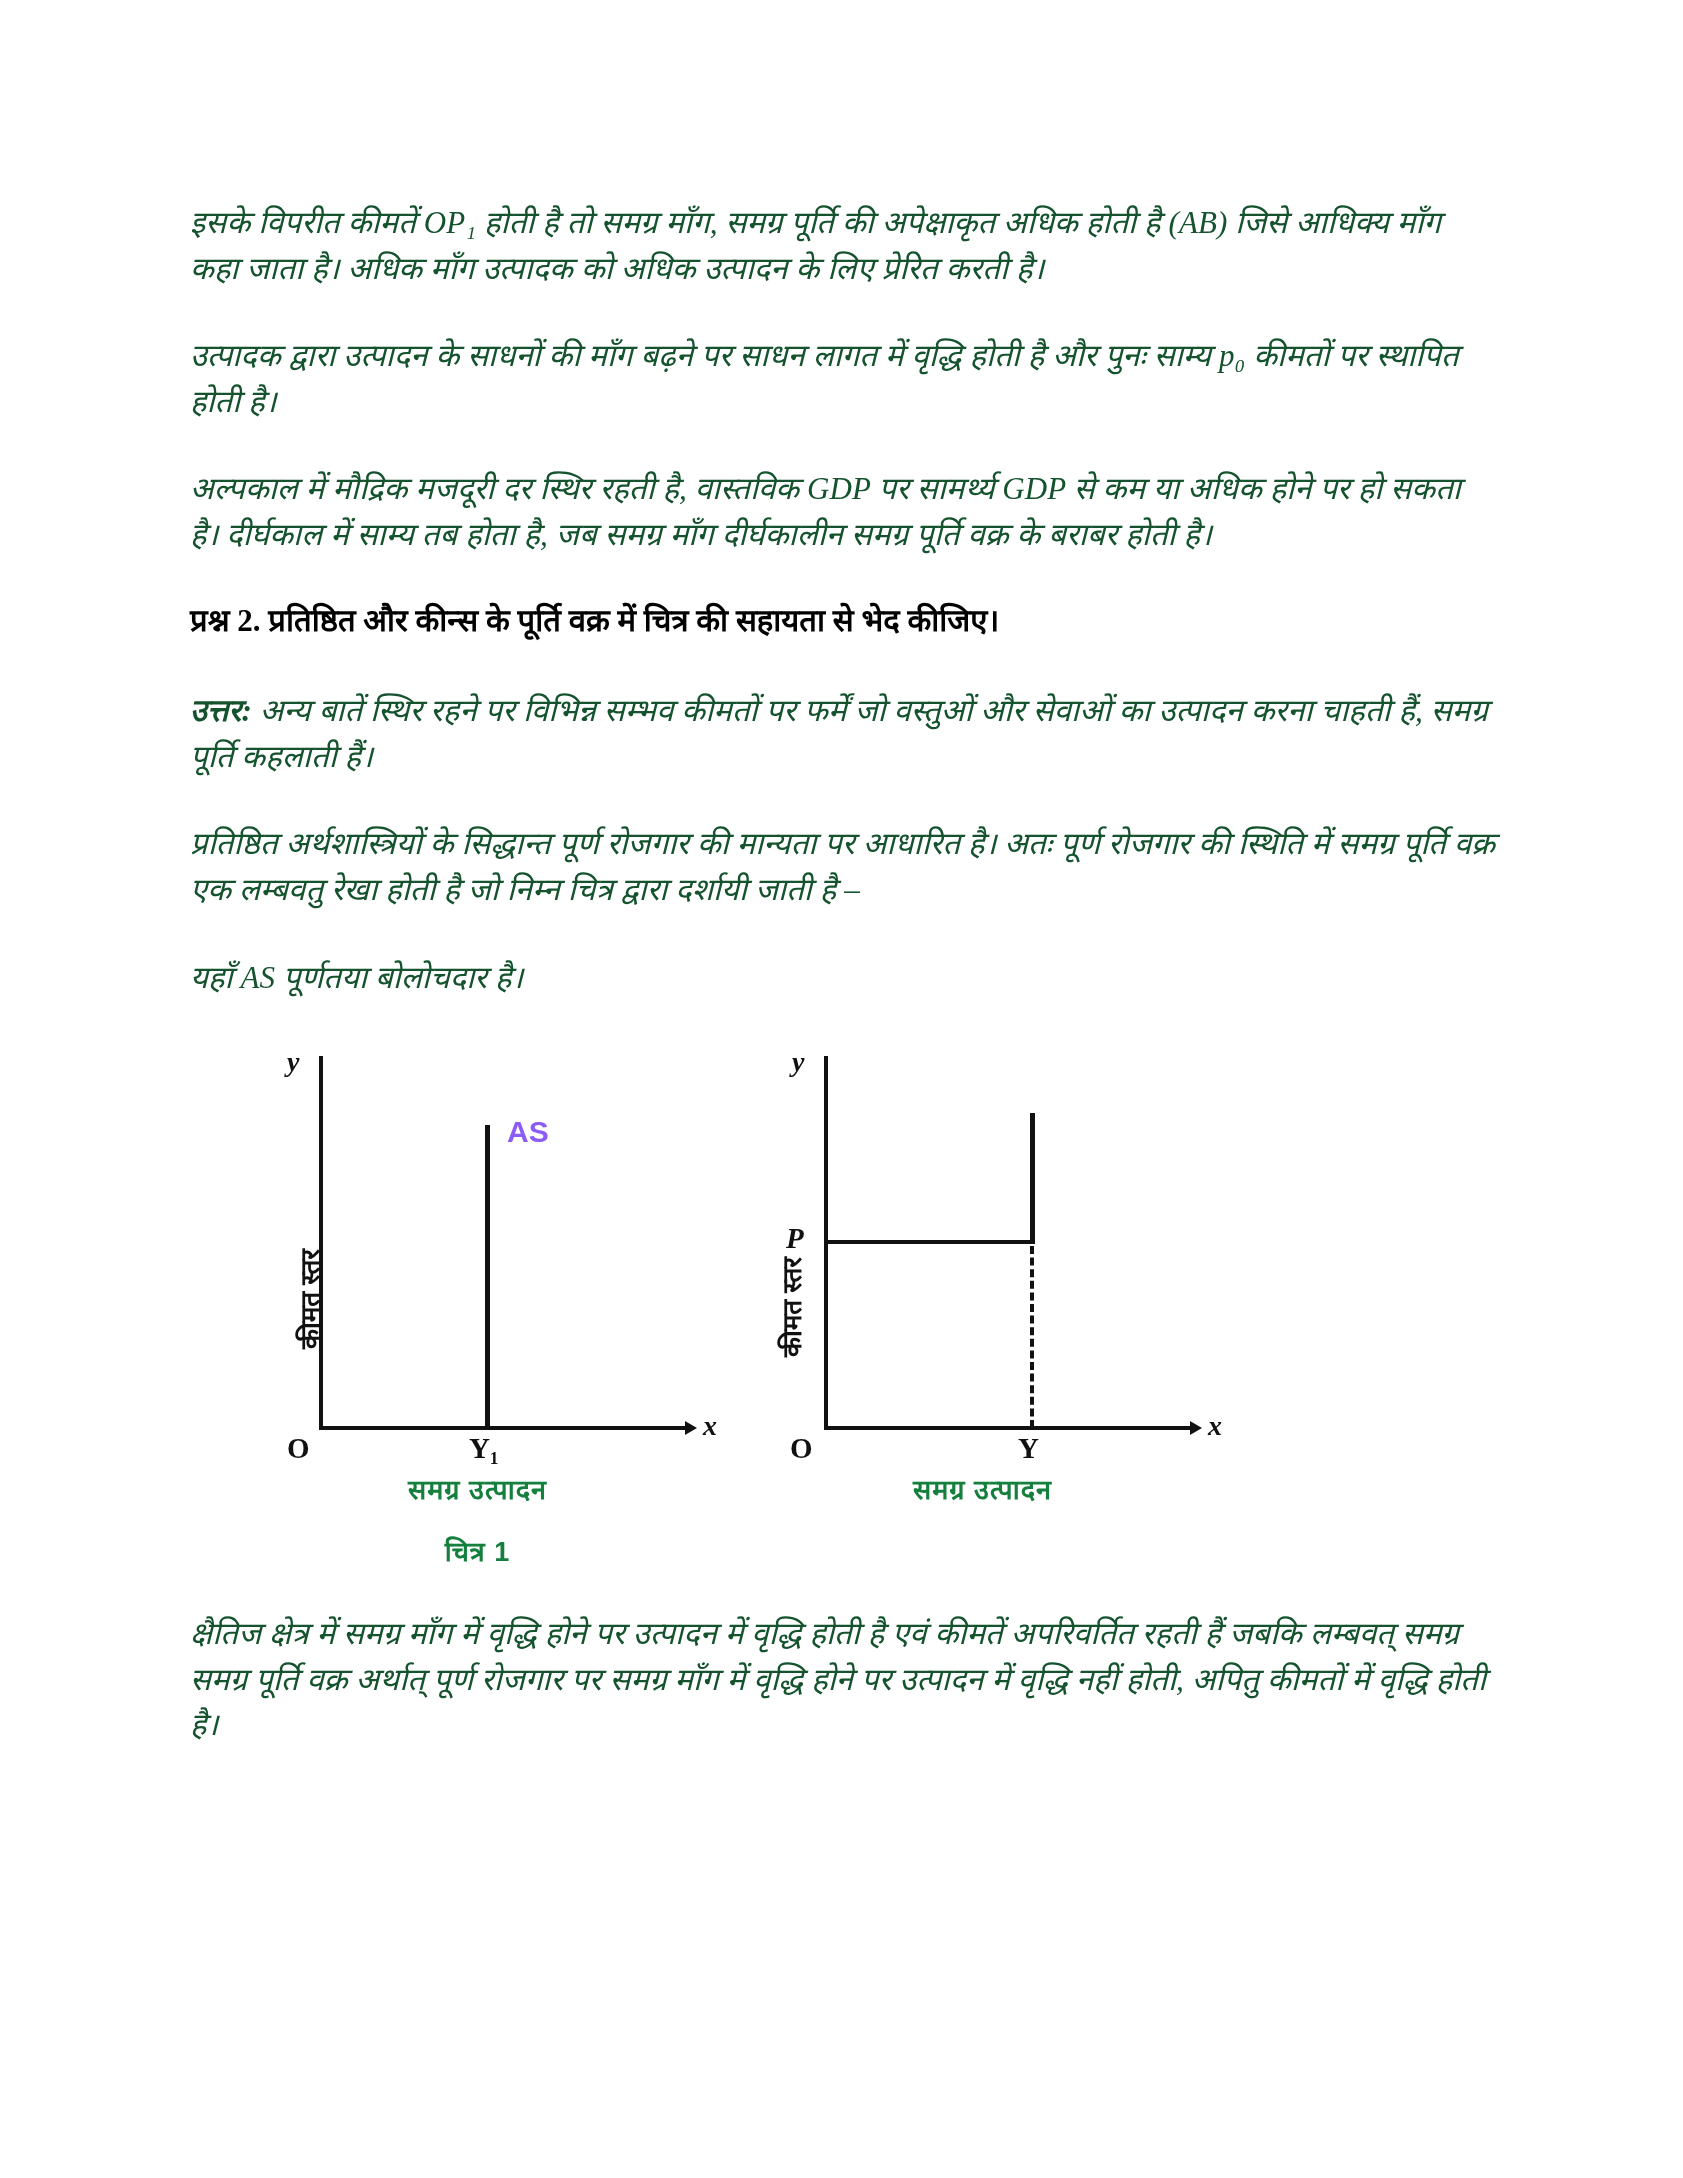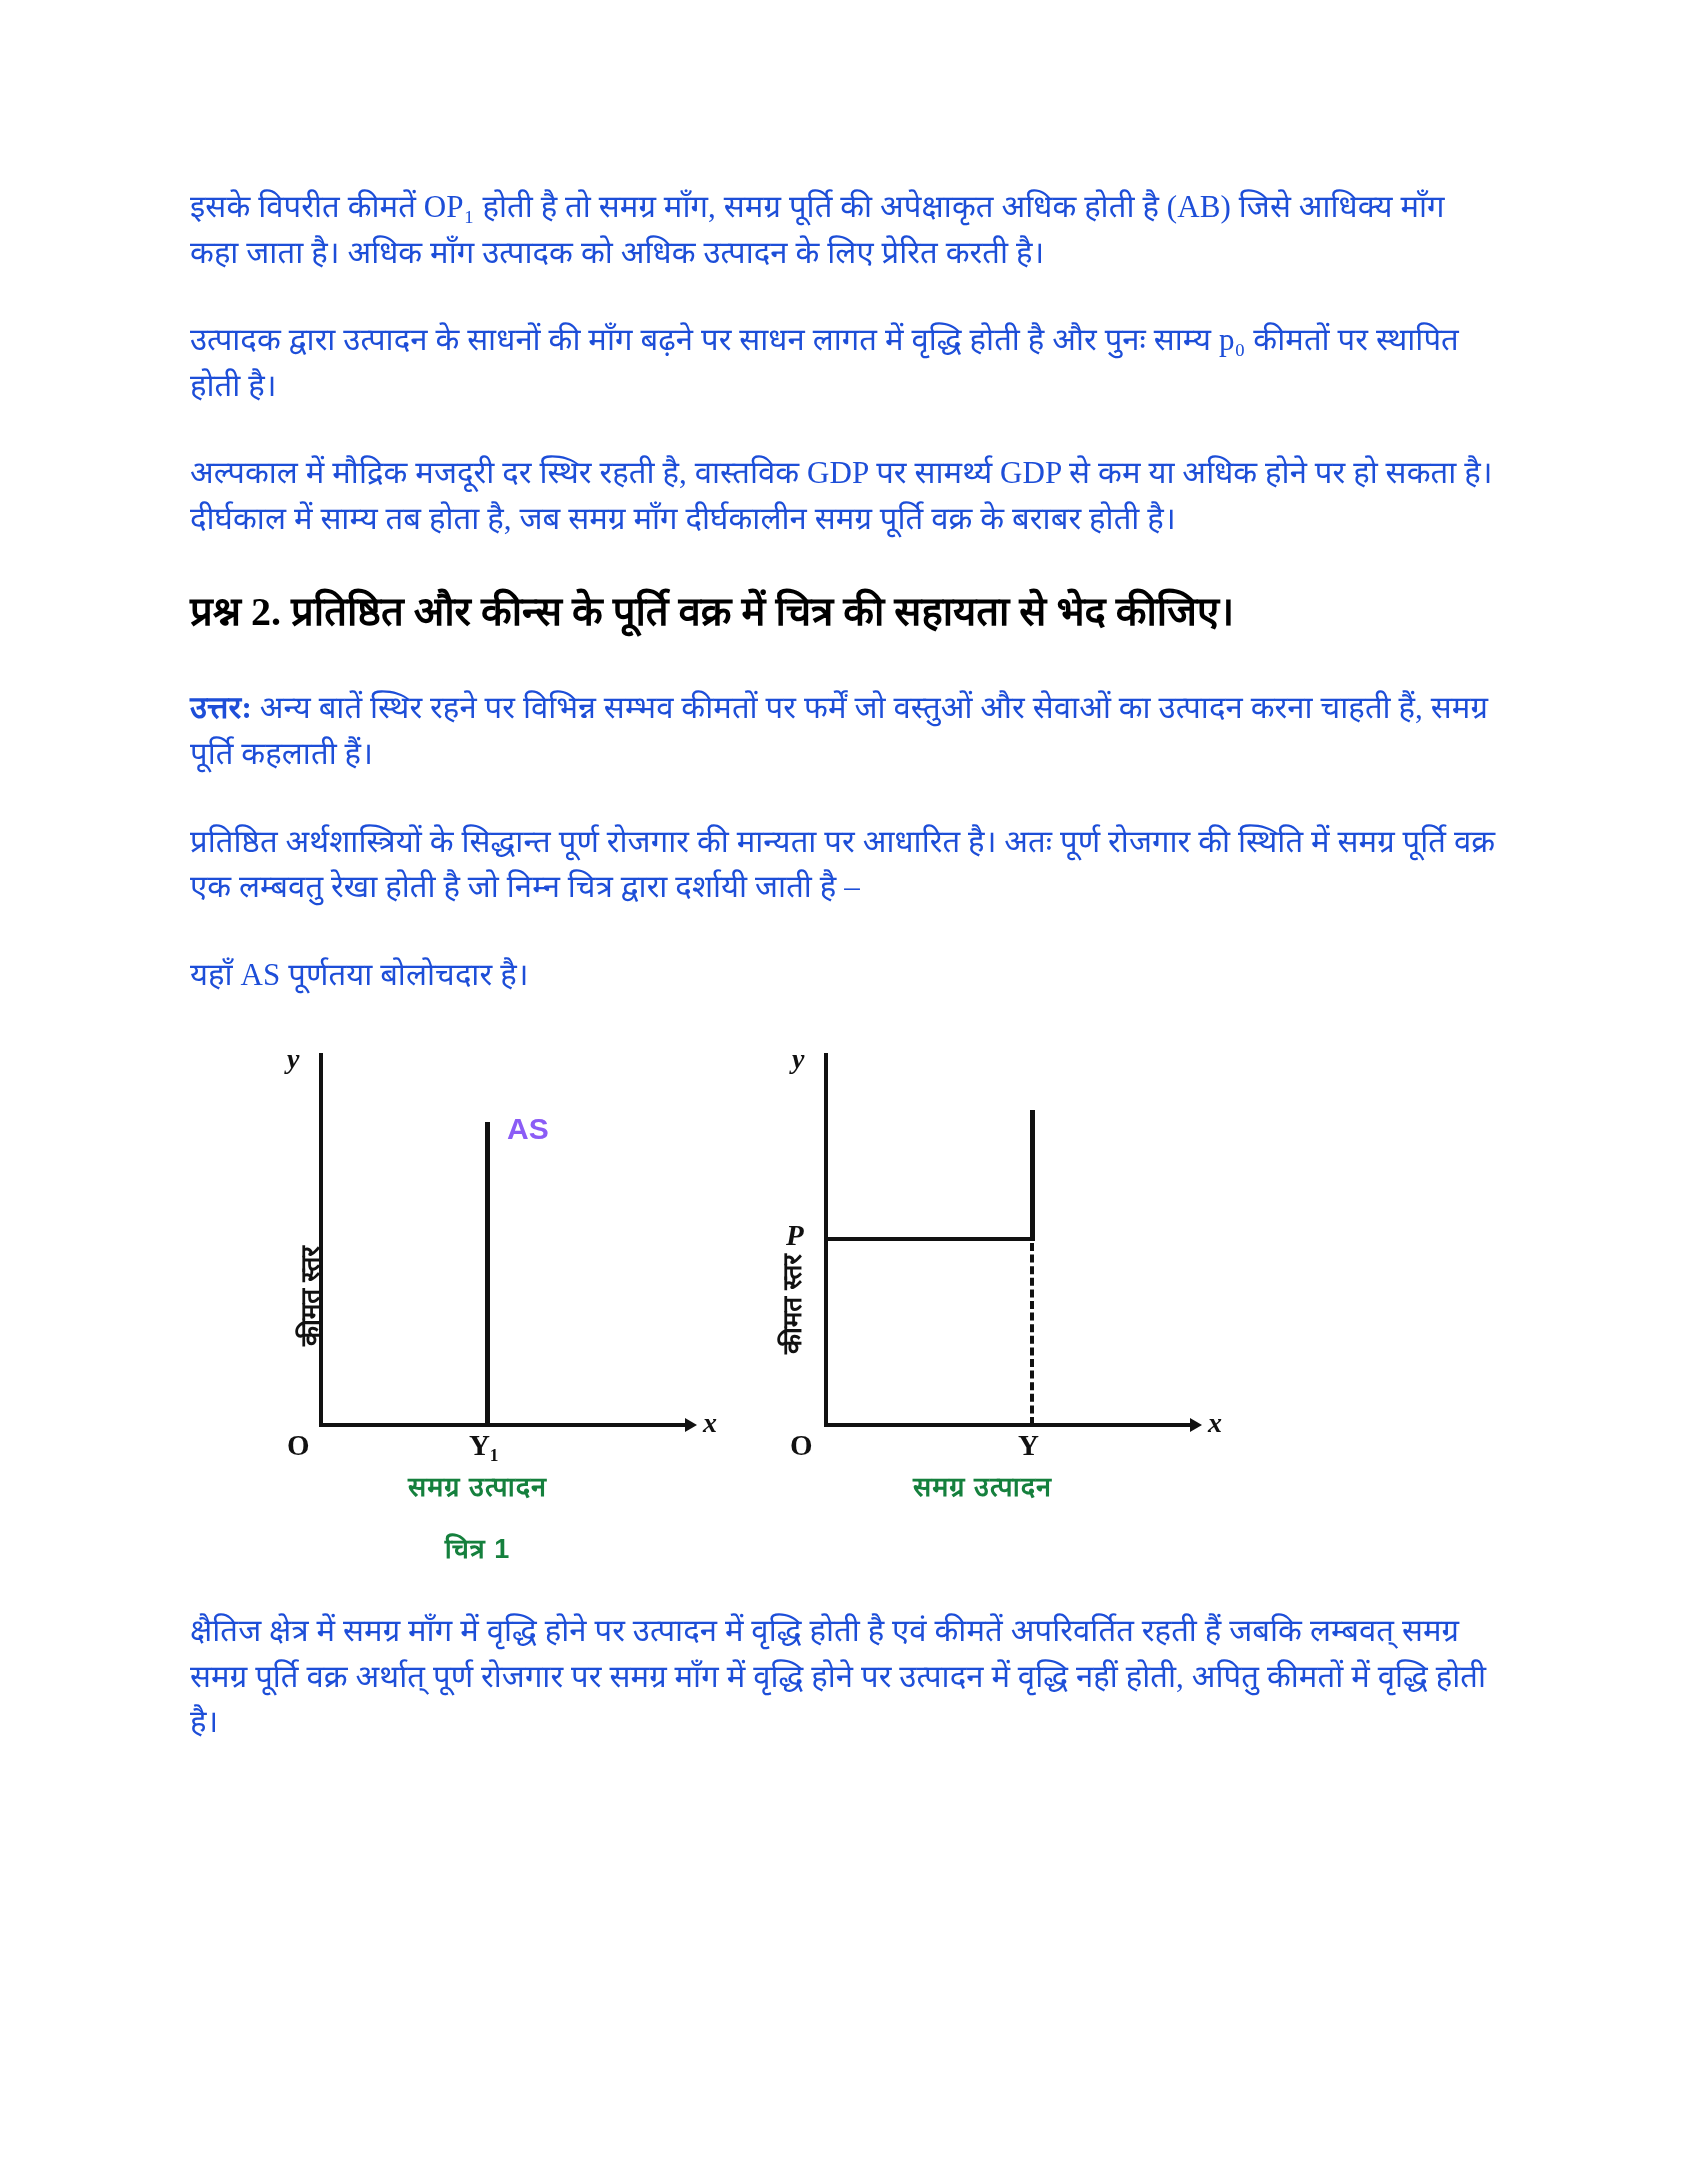--- a/index.html
+++ b/index.html
@@ -22,30 +22,31 @@
     height: 2178px;
     background: #ffffff;
   }
   .content {
     position: absolute;
     left: 190px;
     top: 184px;
     width: 1307px;
   }
   p.para {
-    margin: 0 0 42px 0;
+    margin: 16px 0 42px 0;
     font-size: 31px;
     line-height: 1.47;
     text-align: left;
     letter-spacing: 0.1px;
-    color: #1d4ed8;
+    color: #14532d;
+    font-style: italic;
   }
   .qhead {
     margin: 14px 0 44px 0;
-    font-size: 40px;
+    font-size: 31px;
     line-height: 1.45;
     font-weight: bold;
     color: #000000;
   }
   .ans-label { font-weight: bold; }
 
   
   .figures {
     position: relative;
     width: 1307px;

